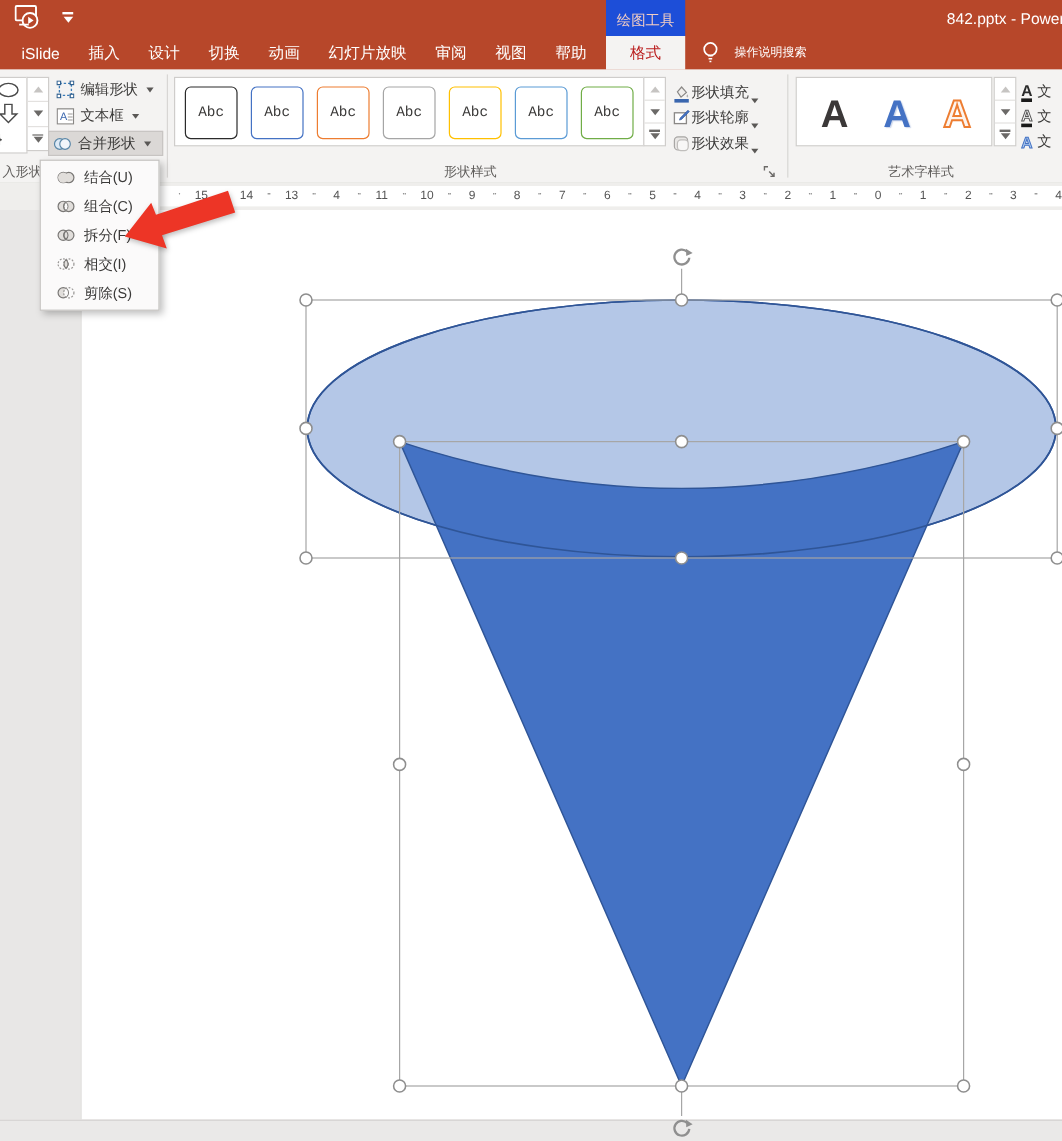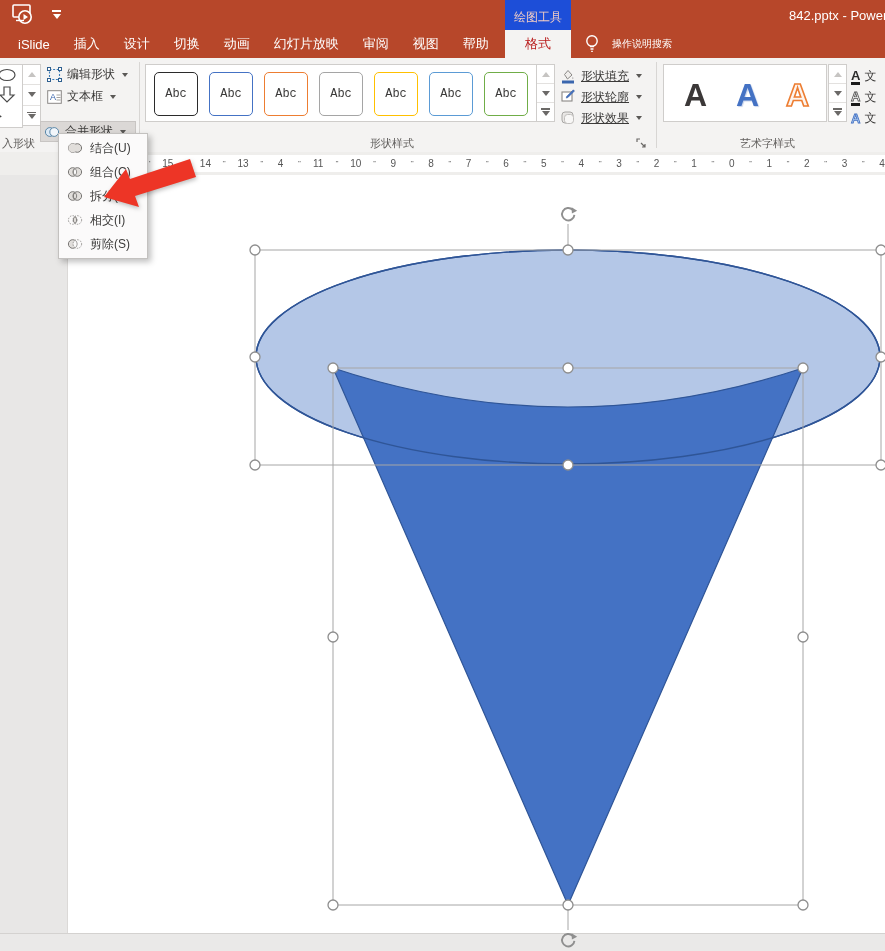--- a/index.html
+++ b/index.html
@@ -42,21 +42,21 @@
   .small-btn{position:absolute;left:44px;width:92px;height:21px;display:flex;align-items:center;gap:5px;
       padding-left:3px;box-sizing:border-box;white-space:nowrap;}
   .small-btn .lbl{font-size:12px;color:#3B3A39;}
   .caret-d{width:0;height:0;border-left:3.5px solid transparent;border-right:3.5px solid transparent;
       border-top:4px solid #5A5856;margin-left:2px;}
   .pressed{background:#DBD8D6;border:1px solid #C8C5C3;left:40px;width:96px;}
   
   .gal-box{position:absolute;top:6px;height:58px;background:#fff;border:1px solid #CFCDCB;box-sizing:border-box;}
   .style-tile{position:absolute;top:7px;width:42px;height:42px;border:1.6px solid #888;border-radius:5px;
       display:flex;align-items:center;justify-content:center;font-size:12px;color:#3B3A39;background:#fff;}
-  .fill-row{position:absolute;left:560px;width:92px;height:20px;display:flex;align-items:center;gap:5px;white-space:nowrap;text-decoration:underline;}
+  .fill-row{position:absolute;left:560px;width:92px;height:20px;display:flex;align-items:flex-end;white-space:nowrap;}
   .dlg-launcher{position:absolute;left:636px;top:80px;}
   
   .wa-letter{position:absolute;top:12px;font-weight:bold;font-size:32px;}
   .wa-item{position:absolute;left:851px;width:40px;height:19px;display:flex;align-items:center;gap:4px;
       font-size:12px;color:#3B3A39;white-space:nowrap;}
   .wa-a{font-weight:bold;font-size:13px;line-height:13px;}
   
   .ruler-strip{position:absolute;left:0;top:152px;width:885px;height:23px;background:#EFEEEC;}
   .ruler{position:absolute;left:129px;top:3px;width:760px;height:17px;background:#fff;
       display:flex;padding-left:20px;box-sizing:border-box;overflow:hidden;}
@@ -64,22 +64,22 @@
       font-size:10px;color:#555;position:relative;}
   .ruler-cell::before{content:"\00B7";position:absolute;left:-1px;top:1px;color:#8a8a8a;}
   .ruler-cell::after{content:"\00B7";position:absolute;right:-1px;top:1px;color:#8a8a8a;}
   
   .canvas{position:absolute;left:0;top:175px;width:885px;height:758px;background:#E8E7E6;}
   .slide{position:absolute;left:67px;top:0;width:818px;height:758px;background:#fff;
       border-left:1px solid #DBD9D7;box-sizing:border-box;}
   .bottomstrip{position:absolute;left:0;top:933px;width:885px;height:18px;background:#EAE9E8;border-top:1px solid #D4D2D0;}
   .shape-svg{position:absolute;left:0;top:0;width:885px;height:951px;z-index:5;pointer-events:none;}
   
-  .menu{position:absolute;left:58px;top:133px;width:84px;background:#FBFAFA;border:1px solid #C3C1BF;
-      box-shadow:3px 3px 6px rgba(0,0,0,.25);z-index:20;padding:2px 2px;}
+  .menu{position:absolute;left:33px;top:133px;width:84px;background:#FBFAFA;border:1px solid #C3C1BF;
+      box-shadow:3px 3px 6px rgba(0,0,0,.25);z-index:20;padding:2px 7px;}
   .menu-item{height:24px;display:flex;align-items:center;gap:7px;padding-left:6px;font-size:12px;color:#3B3A39;white-space:nowrap;}
   
   .arrow-svg{position:absolute;left:0;top:0;width:885px;height:951px;z-index:30;pointer-events:none;
       filter:drop-shadow(1px 2px 2px rgba(0,0,0,.25));}
   
   .watermark{position:absolute;left:700px;top:890px;width:185px;height:61px;z-index:25;}
   .wm-hex{position:absolute;left:4px;top:2px;}
   .wm-line1{position:absolute;left:60px;top:7px;font-size:21px;font-weight:bold;color:#2598D8;letter-spacing:0;
       text-shadow:-1px -1px 0 #fff,1px -1px 0 #fff,-1px 1px 0 #fff,1px 1px 0 #fff;white-space:nowrap;}
   .wm-line2{position:absolute;left:62px;top:31px;font-size:14px;font-weight:bold;color:#E8570E;
@@ -172,21 +172,21 @@
     <div class="small-btn" style="top:28px;">
       <svg width="15" height="14" viewBox="0 0 15 14">
         <rect x="0.7" y="0.7" width="13.6" height="12.6" fill="#fff" stroke="#8A8886" stroke-width="1"></rect>
         <text x="3" y="10" font-size="9" fill="#3A66AE" font-family="Liberation Sans,sans-serif">A</text>
         <path d="M9.5,5 h4 M9.5,7.5 h4 M9.5,10 h4" stroke="#9A9896" stroke-width="0.9"></path>
       </svg>
       <span class="lbl">文本框</span>
       <span class="caret-d"></span>
     </div>
 
-    <div class="small-btn pressed" style="top:51px;margin-top:12px;">
+    <div class="small-btn pressed" style="top:51px;">
       <svg width="16" height="14" viewBox="0 0 16 14">
         <circle cx="5.8" cy="7" r="4.4" fill="#DCE9F5" stroke="#5A87A8" stroke-width="1"></circle>
         <circle cx="10.2" cy="7" r="4.4" fill="#F2F6FA" stroke="#5A87A8" stroke-width="1"></circle>
       </svg>
       <span class="lbl">合并形状</span>
       <span class="caret-d"></span>
     </div>
 
     <div class="grp-label" style="left:2px;">入形状</div>
     <div class="vsep" style="left:139px;"></div>

